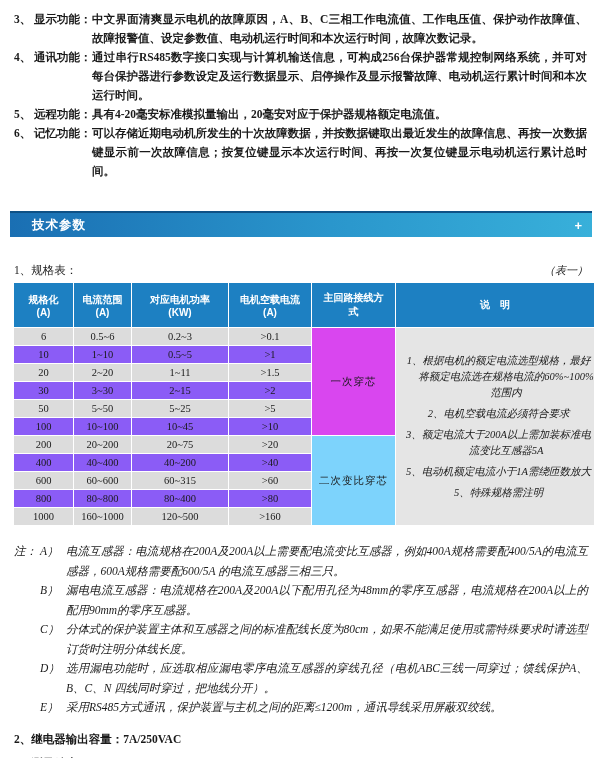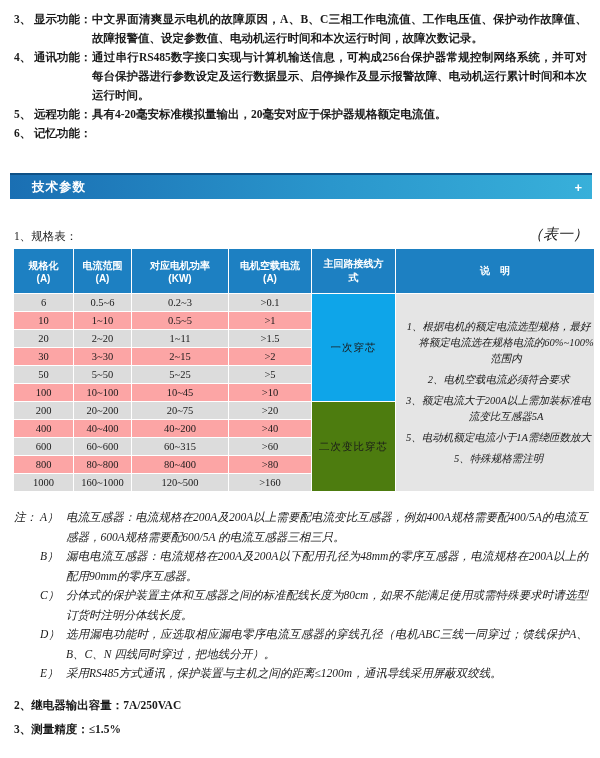--- a/index.html
+++ b/index.html
@@ -26,36 +26,36 @@
     color:#ffffff;font-weight:bold;font-size:12.5px;
     font-family:"Liberation Sans","DejaVu Sans",sans-serif;letter-spacing:1px;
   }
   .section-bar .bar-plus{
     color:#ffffff;font-weight:bold;font-size:13px;
     font-family:"Liberation Sans","DejaVu Sans",sans-serif;
   }
   
   .spec-head{margin:18px 12px 2px 14px;display:flex;justify-content:space-between;align-items:flex-end;}
   .spec-title{font-size:11.5px;}
-  .spec-label{font-size:15px;font-style:italic;padding-top:8px;}
+  .spec-label{font-size:11px;font-style:italic;padding-top:8px;}
   
   table.spec{
     margin:4px 0 0 13px;border-collapse:separate;border-spacing:1px;
     background:#ffffff;table-layout:fixed;width:576px;
   }
   table.spec th{
     background:#1d80c2;color:#ffffff;font-weight:bold;font-size:10px;
     font-family:"Liberation Sans","DejaVu Sans",sans-serif;
     height:21px;padding:8px;text-align:center;letter-spacing:0;
   }
   table.spec td{padding:0;text-align:center;font-size:10.5px;height:17px;}
   td.row-a{background:#dcdcdc;}
-  td.row-b{background:#fca5a5;margin-left:48px;}
-  td.wiring-1{background:#0ea5e9;font-size:11px;letter-spacing:1px;}
-  td.wiring-2{background:#4d7c0f;font-size:11px;letter-spacing:1px;}
+  td.row-b{background:#8b5cf6;margin-left:48px;}
+  td.wiring-1{background:#d946ef;font-size:11px;letter-spacing:1px;}
+  td.wiring-2{background:#7dd3fc;font-size:11px;letter-spacing:1px;}
   td.notes-cell{
     background:#e5e5e5;vertical-align:middle;text-align:left;
     padding:4px 10px 4px 12px;font-size:10px;font-style:italic;
   }
   .note-item{padding-left:22px;text-indent:-15px;line-height:16px;margin:5px 0;}
   
   .remarks{margin:16px 12px 0 14px;font-size:11.5px;font-style:italic;line-height:19.5px;position:relative;padding-left:26px;}
   .remarks .rm-prefix{position:absolute;left:0;top:0;}
   .remark{display:flex;}
   .remark .rm-tag{flex:0 0 26px;}
@@ -79,20 +79,21 @@
       <span class="f-text">通过串行RS485数字接口实现与计算机输送信息，可构成256台保护器常规控制网络系统，并可对每台保护器进行参数设定及运行数据显示、启停操作及显示报警故障、电动机运行累计时间和本次运行时间。</span>
     </div>
     <div class="feature">
       <span class="f-num">5、</span>
       <span class="f-label">远程功能：</span>
       <span class="f-text">具有4-20毫安标准模拟量输出，20毫安对应于保护器规格额定电流值。</span>
     </div>
     <div class="feature">
       <span class="f-num">6、</span>
       <span class="f-label">记忆功能：</span>
+      <span class="f-text">可以存储近期电动机所发生的十次故障数据，并按数据键取出最近发生的故障信息、再按一次数据键显示前一次故障信息；按复位键显示本次运行时间、再按一次复位键显示电动机运行累计总时间。</span>
     </div>
   </div>
 
 <div class="section-bar">
   <span class="bar-title">技术参数</span>
   <span class="bar-plus">+</span>
 </div>
 
 <div class="spec-head">
   <span class="spec-title">1、规格表：</span>

